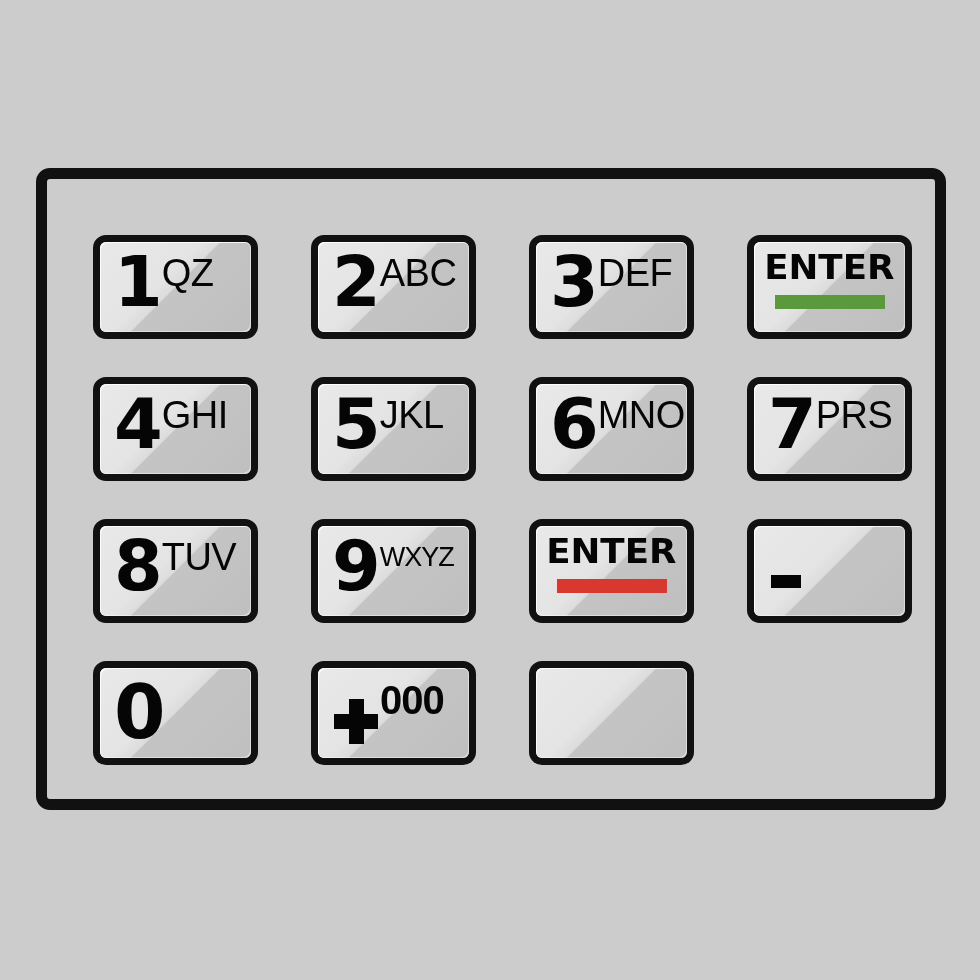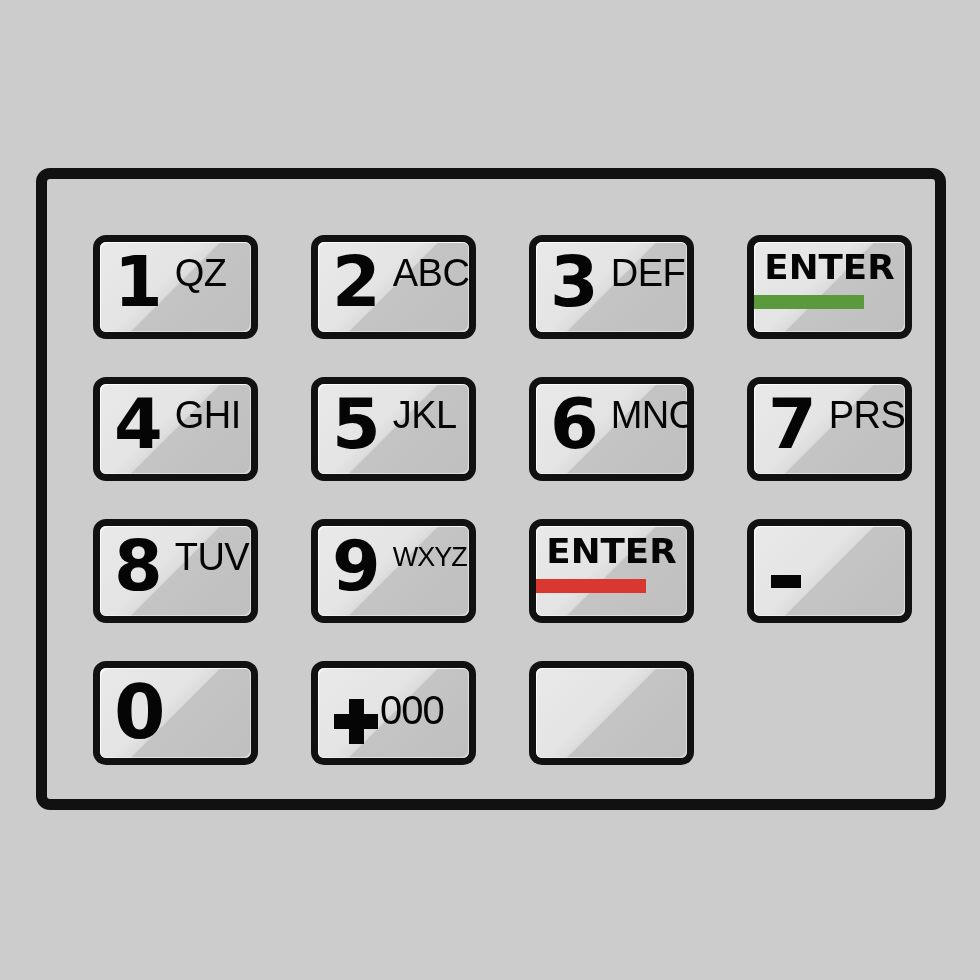--- a/index.html
+++ b/index.html
@@ -107,37 +107,38 @@
     line-height: 72px;
     color: #050505;
     letter-spacing: -2px;
   }
   .letters {
     font-family: "Liberation Sans", sans-serif;
     font-weight: 400;
     font-size: 38px;
     line-height: 42px;
     color: #050505;
-    margin-left: 14px;
+    margin-left: 1px;
     margin-top: 6px;
     letter-spacing: -0.5px;
     white-space: nowrap;
   }
   .letters.tight {
     font-size: 27px;
     letter-spacing: -1px;
   }
 
   
   .action-content {
     position: absolute;
     left: 0; right: 0;
     top: 6px;
     display: flex;
     flex-direction: column;
+    align-items: center;
   }
   .action-label {
     font-family: "DejaVu Sans", sans-serif;
     font-weight: 700;
     font-size: 33px;
     line-height: 40px;
     color: #050505;
     letter-spacing: 0px;
     transform: scaleX(1.08);
   }
@@ -195,26 +196,26 @@
     height: 15px;
   }
   .plus-mark i.v {
     left: 15px;
     top: 5px;
     width: 15px;
     height: 45px;
   }
   .triple-zero {
     font-family: "Liberation Sans", sans-serif;
-    font-weight: 400;
+    font-weight: 700;
     font-size: 40px;
     line-height: 44px;
     color: #050505;
     margin-left: 2px;
-    margin-top: 12px;
+    margin-top: 2px;
     letter-spacing: -1px;
   }
 
   .blank-face { }
 </style>
 </head>
 <body style="background-color: rgb(204, 204, 204);">
 
 <div id="keypad-device">
   <div id="keypad-frame">

